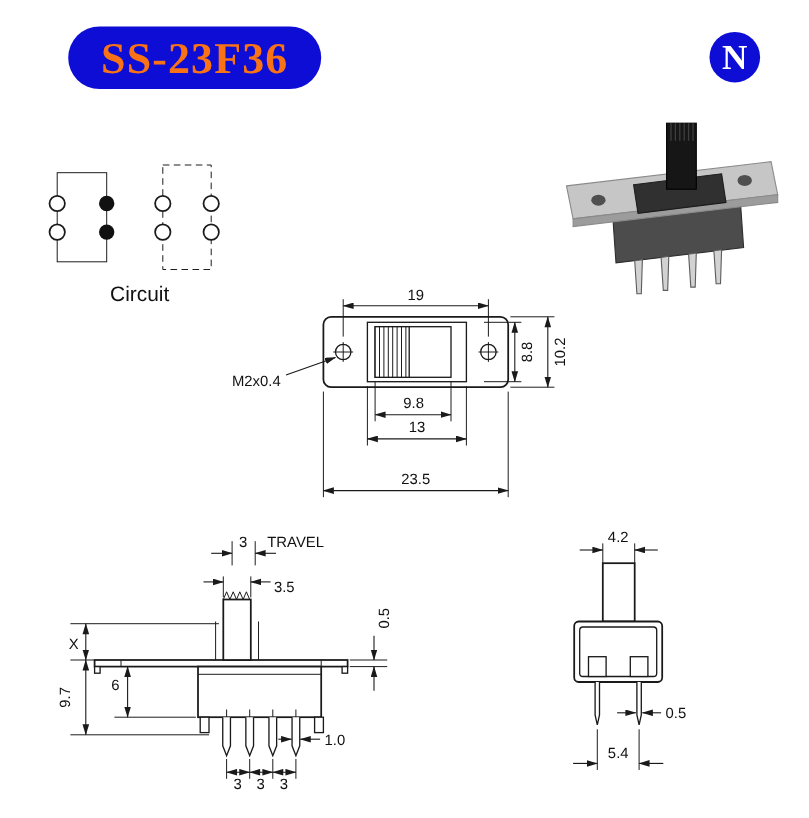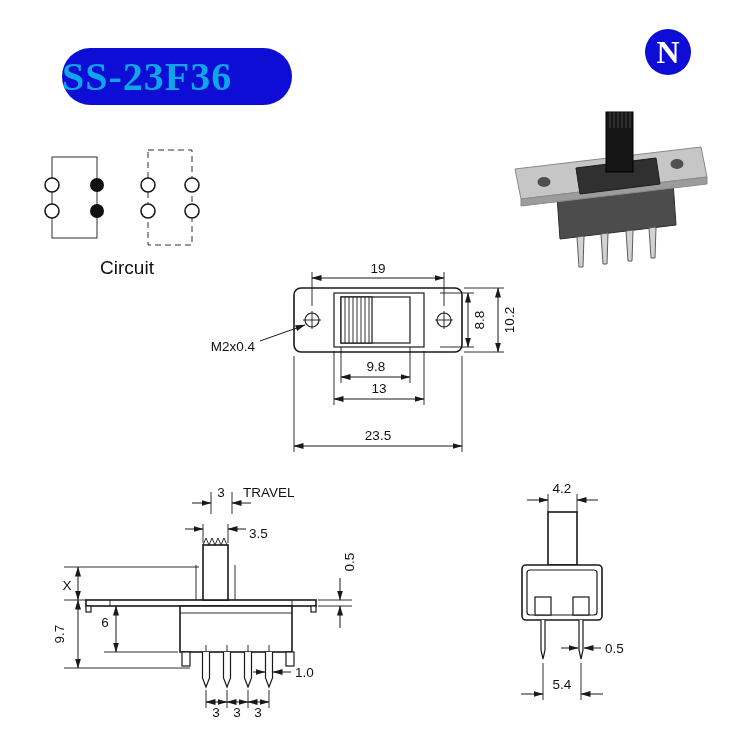--- a/index.html
+++ b/index.html
@@ -1,24 +1,23 @@
 <!DOCTYPE html>
 <html style="--accent: #0d0dd6; --ink: #1a1a1a;"><head>
 <meta charset="utf-8">
 <style>
   html,body { margin:0; padding:0; }
   body { background:#ffffff; font-family:"Liberation Sans", sans-serif; }
   .page { position:relative; width:735px; height:744px; background:#fff; overflow:hidden; }
   .badge {
     position:absolute; left:62px; top:24px; width:230px; height:57px;
-    background:var(--accent,#0d0dd6); border-radius:29px; color:#0ea5e9;
-    display:flex; align-items:center; justify-content:flex-start;
+    background:var(--accent,#0d0dd6); border-radius:29px; color:#f97316;
+    display:flex; align-items:center; justify-content:center;
     font-family:"Liberation Serif", serif; font-weight:bold; font-size:40px;
     letter-spacing:1px;
-    margin-top:24px;
   }
   .logo {
     position:absolute; left:645px; top:29px; width:46px; height:46px;
     border-radius:50%; background:var(--accent,#0d0dd6); color:#fff;
     display:flex; align-items:center; justify-content:center;
     font-family:"Liberation Serif", serif; font-weight:bold; font-size:32px;
   }
   svg.drawing { position:absolute; left:0; top:0; }
   svg text { font-family:"Liberation Sans", sans-serif; fill:#111; }
   text.dim { font-size:13.5px; }

